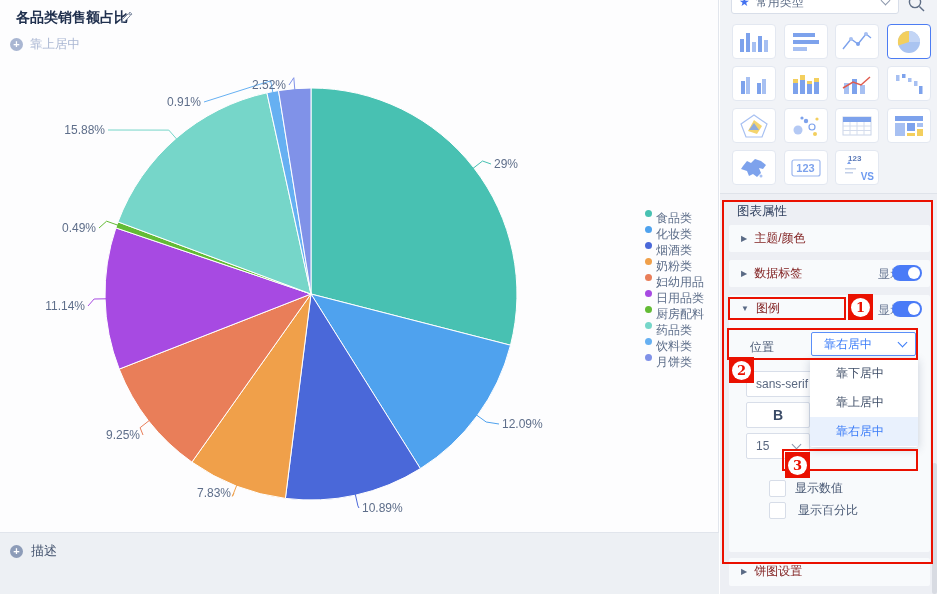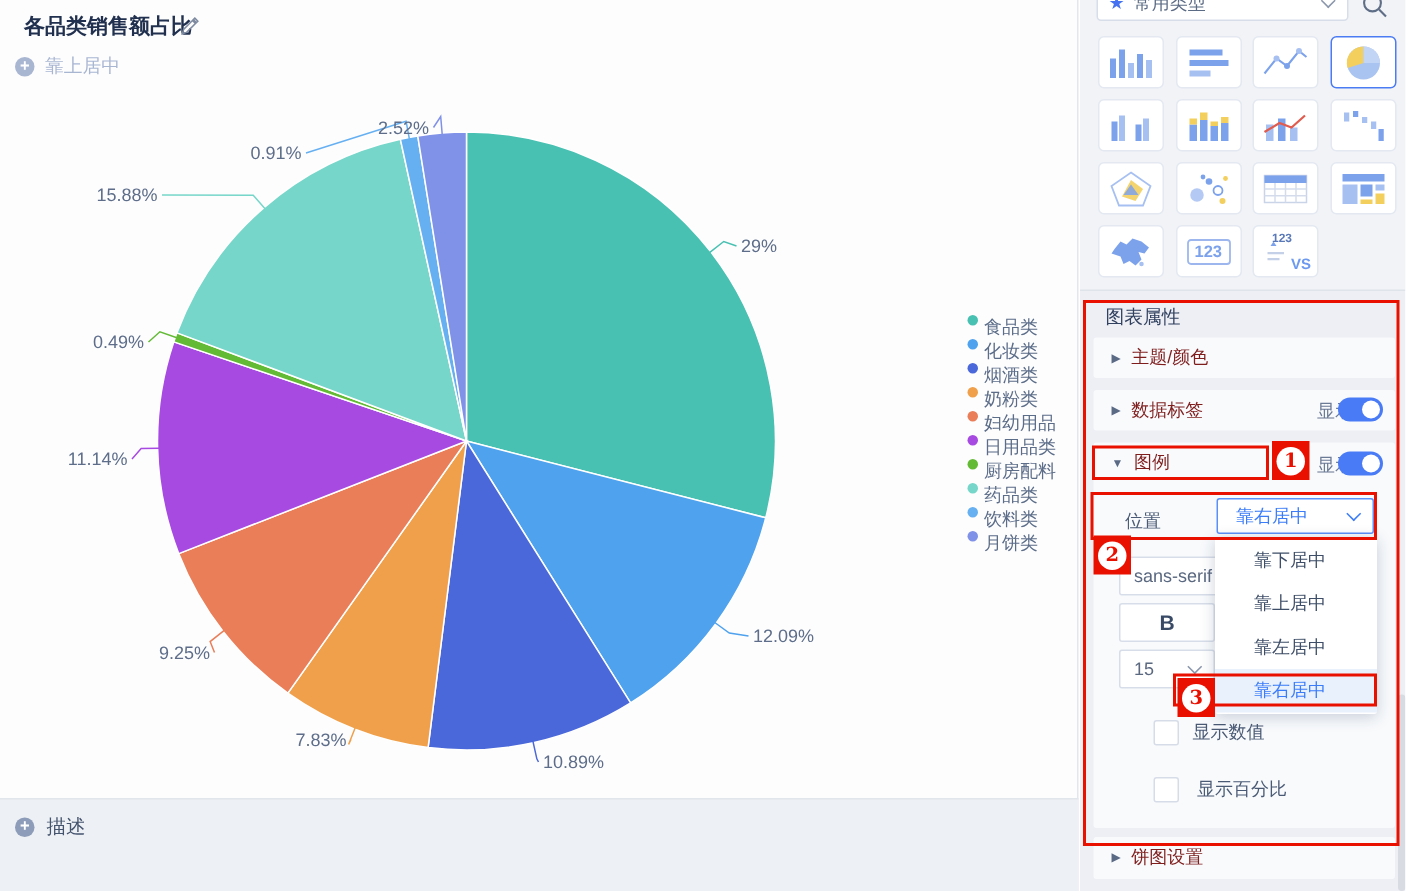--- a/index.html
+++ b/index.html
@@ -355,29 +355,28 @@
         <span>B</span>
       </div>
       <div class="small-input" style="left:26px;top:239px;width:64px;height:26px;padding-left:9px;">
         <span>15</span>
         <span class="chev" style="margin-left:auto;"></span>
       </div>
 
       <div class="popup" id="pos-popup" style="left:90px;top:164px;width:108px;">
           <div class="opt">靠下居中</div>
           <div class="opt">靠上居中</div>
-          <div class="opt">靠左居中</div>
           <div class="opt selected">靠右居中</div>
         </div>
 
       <div class="cbx-row" style="left:29px;top:286px;">
         <span class="cbx"></span>
         <span class="cbx-lbl">显示数值</span>
       </div>
-      <div class="cbx-row" style="left:29px;top:324px;gap:12px;">
+      <div class="cbx-row" style="left:29px;top:308px;gap:12px;">
         <span class="cbx"></span>
         <span class="cbx-lbl">显示百分比</span>
       </div>
 
       <div class="prop-card" style="top:364px;height:28px;">
         <div class="sec-row">
           <span class="tri">▶</span>
           <span class="sec-label">饼图设置</span>
         </div>
       </div>

